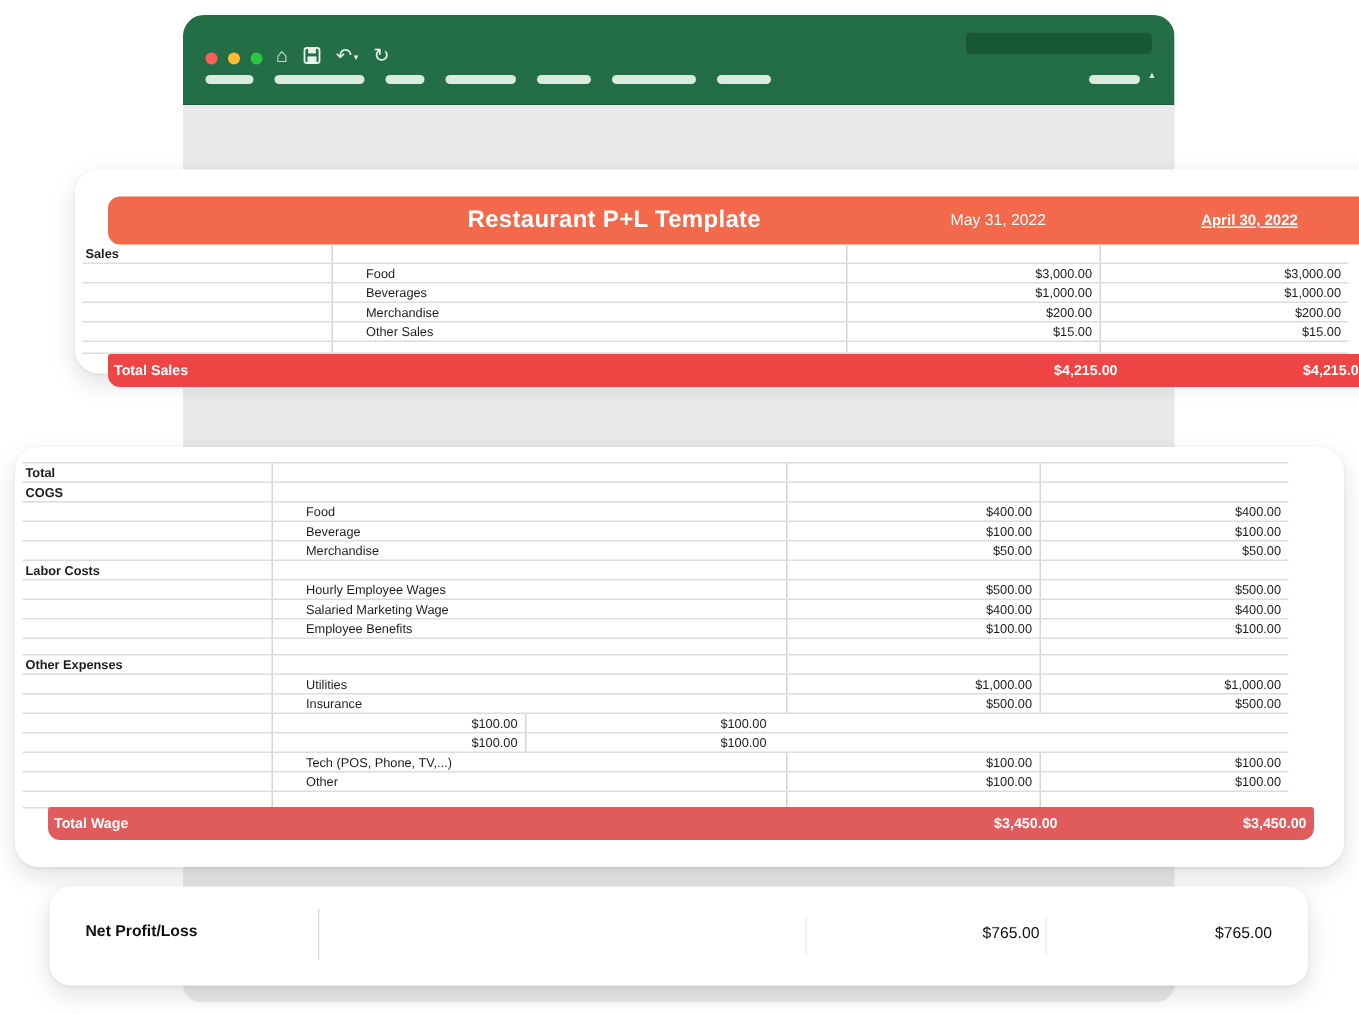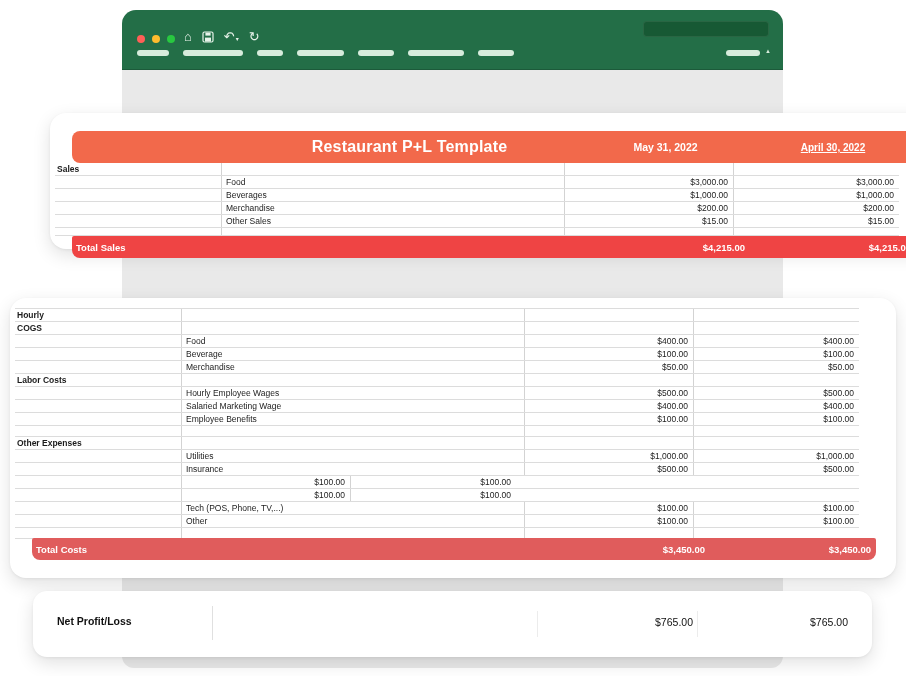--- a/index.html
+++ b/index.html
@@ -34,33 +34,33 @@
     box-shadow:0 6px 18px rgba(0,0,0,.12), 0 1px 3px rgba(0,0,0,.06);}
   .card1{left:10px;top:113px;width:886px;height:136px;margin-left:40px;}
   .card2{left:10px;top:298px;width:886px;height:280px;}
   .card3{left:33px;top:591px;width:839px;height:66px;border-radius:14px;}
 
   
   .header-bar{position:absolute;left:22px;top:18px;width:844px;height:32px;background:#F2694B;
     border-radius:8px;display:flex;align-items:center;color:#fff;}
   .h1{width:166px;}
   .h2{width:343px;text-align:center;font-weight:bold;font-size:16px;letter-spacing:.2px;}
-  .h3{width:169px;text-align:center;font-weight:bold;font-size:10.5px;}
+  .h3{width:169px;text-align:center;font-weight:normal;font-size:10.5px;}
   .h4{width:166px;text-align:center;font-weight:bold;font-size:10px;text-decoration:underline;}
 
   
   .grid{position:absolute;left:5px;width:844px;}
   .g1{top:50px;}
   .g2{top:10px;border-top:1px solid #DCDCDC;}
   .row{display:flex;width:844px;height:13px;border-bottom:1px solid #DCDCDC;}
   .row.empty8{height:8px;}
   .row.empty11{height:11px;}
   .cell{height:100%;font-size:8.5px;line-height:12px;color:#1C1C1C;overflow:hidden;white-space:nowrap;}
   .c1{width:166px;padding-left:2px;}
-  .c2{width:343px;border-left:1px solid #D3D3D3;padding-left:4px;}
+  .c2{width:343px;border-left:1px solid #D3D3D3;padding-left:22px;}
   .c3{width:169px;border-left:1px solid #D3D3D3;text-align:right;padding-right:5px;}
   .c4{width:166px;border-left:1px solid #D3D3D3;text-align:right;padding-right:5px;}
   .sec .c1{font-weight:bold;}
 
   
   .total-bar{position:absolute;left:22px;width:844px;height:22px;display:flex;align-items:center;
     color:#fff;font-weight:bold;font-size:9.5px;border-radius:2px 2px 8px 8px;}
   .teal{background:#ef4444;top:123px;}
   .redbar{background:#E05C5C;top:240px;}
   .t1{width:509px;padding-left:4px;}
@@ -176,21 +176,21 @@
     <div class="total-bar teal">
       <div class="t1">Total Sales</div>
       <div class="t2">$4,215.00</div>
       <div class="t3">$4,215.00</div>
     </div>
   </div>
 
   <div class="card card2">
     <div class="grid g2">
       <div class="row sec">
-        <div class="cell c1">Hourly</div>
+        <div class="cell c1">Total</div>
         <div class="cell c2"></div>
           <div class="cell c3"></div>
           <div class="cell c4"></div>
       </div>
       <div class="row sec">
         <div class="cell c1">COGS</div>
         <div class="cell c2"></div>
           <div class="cell c3"></div>
           <div class="cell c4"></div>
       </div>
@@ -283,21 +283,21 @@
         <div class="cell c4">$100.00</div>
       </div>
       <div class="row empty11">
         <div class="cell c1"></div>
           <div class="cell c2"></div>
         <div class="cell c3"></div>
           <div class="cell c4"></div>
       </div>
     </div>
     <div class="total-bar redbar">
-      <div class="t1">Total Costs</div>
+      <div class="t1">Total Wage</div>
       <div class="t2">$3,450.00</div>
       <div class="t3">$3,450.00</div>
     </div>
   </div>
 
   <div class="card card3">
     <div class="net-label">Net Profit/Loss</div>
     <div class="net-div nd1"></div>
     <div class="net-div nd2"></div>
     <div class="net-div nd3"></div>

